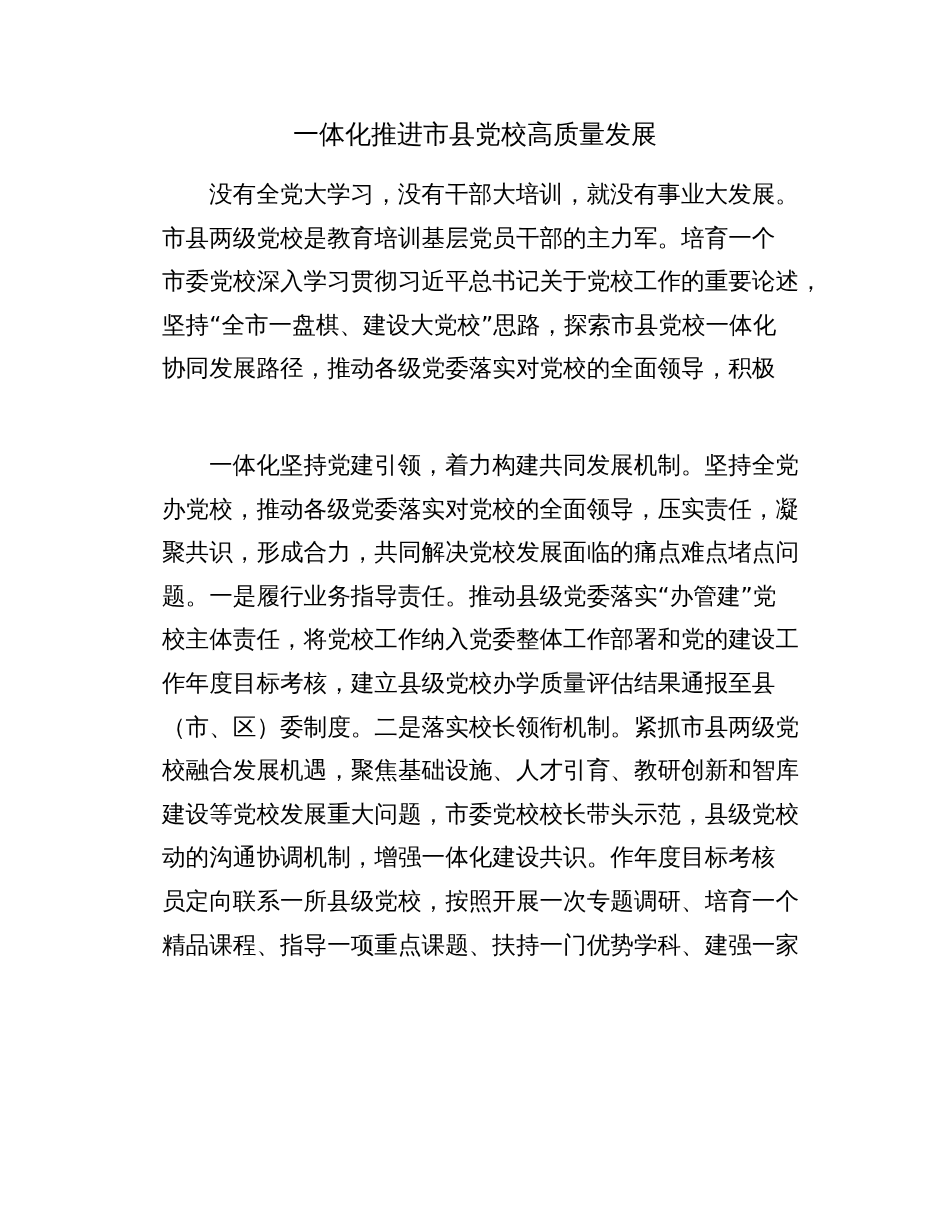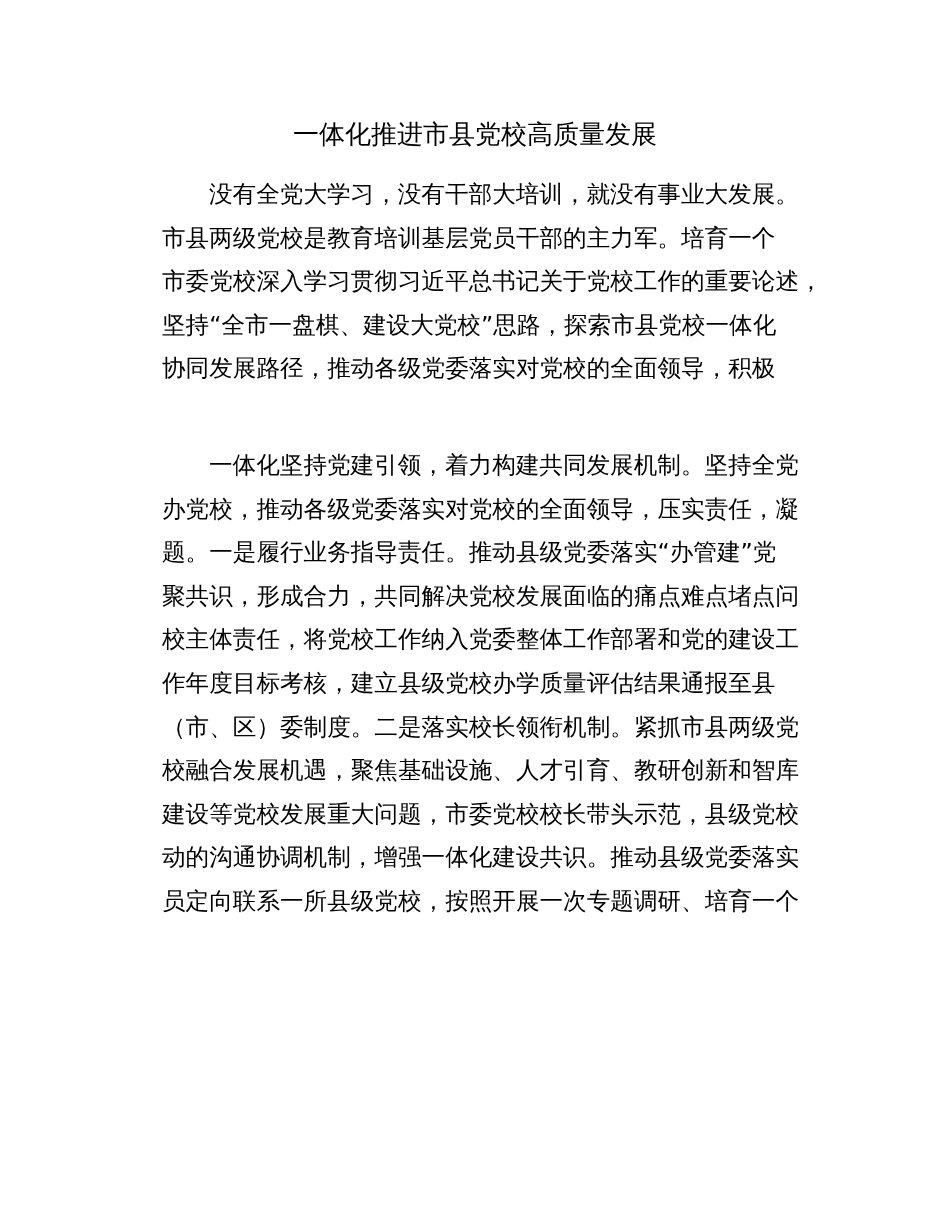--- a/index.html
+++ b/index.html
@@ -65,23 +65,24 @@
     <span class="line indent">没有全党大学习，没有干部大培训，就没有事业大发展。</span>
     <span class="line">市县两级党校是教育培训基层党员干部的主力军。培育一个</span>
     <span class="line">市委党校深入学习贯彻习近平总书记关于党校工作的重要论述，</span>
     <span class="line">坚持“全市一盘棋、建设大党校”思路，探索市县党校一体化</span>
     <span class="line">协同发展路径，推动各级党委落实对党校的全面领导，积极</span>
   </div>
 
   <div class="body-text" id="para2">
     <span class="line indent">一体化坚持党建引领，着力构建共同发展机制。坚持全党</span>
     <span class="line">办党校，推动各级党委落实对党校的全面领导，压实责任，凝</span>
+    <span class="line">聚共识，形成合力，共同解决党校发展面临的痛点难点堵点问</span>
     <span class="line">题。一是履行业务指导责任。推动县级党委落实“办管建”党</span>
-    <span class="line">聚共识，形成合力，共同解决党校发展面临的痛点难点堵点问</span>
     <span class="line">校主体责任，将党校工作纳入党委整体工作部署和党的建设工</span>
     <span class="line">作年度目标考核，建立县级党校办学质量评估结果通报至县</span>
     <span class="line">（市、区）委制度。二是落实校长领衔机制。紧抓市县两级党</span>
     <span class="line">校融合发展机遇，聚焦基础设施、人才引育、教研创新和智库</span>
     <span class="line">建设等党校发展重大问题，市委党校校长带头示范，县级党校</span>
-    <span class="line">动的沟通协调机制，增强一体化建设共识。推动县级党委落实</span>
+    <span class="line">动的沟通协调机制，增强一体化建设共识。作年度目标考核</span>
     <span class="line">员定向联系一所县级党校，按照开展一次专题调研、培育一个</span>
+    <span class="line">精品课程、指导一项重点课题、扶持一门优势学科、建强一家</span>
   </div>
 </div>
 
 </body></html>

